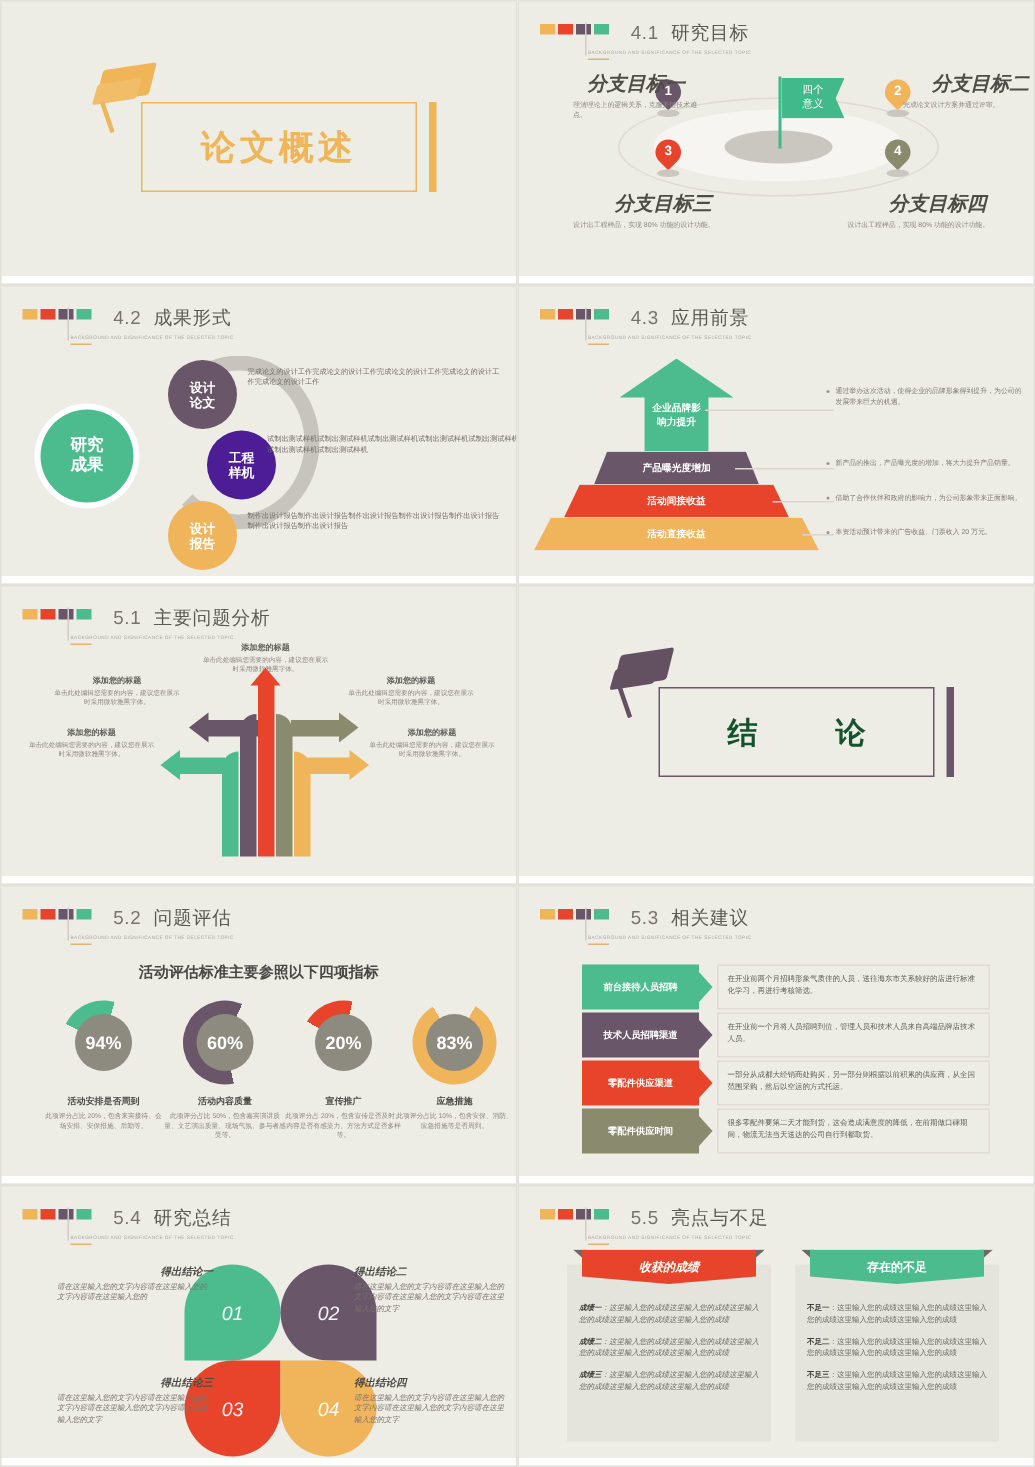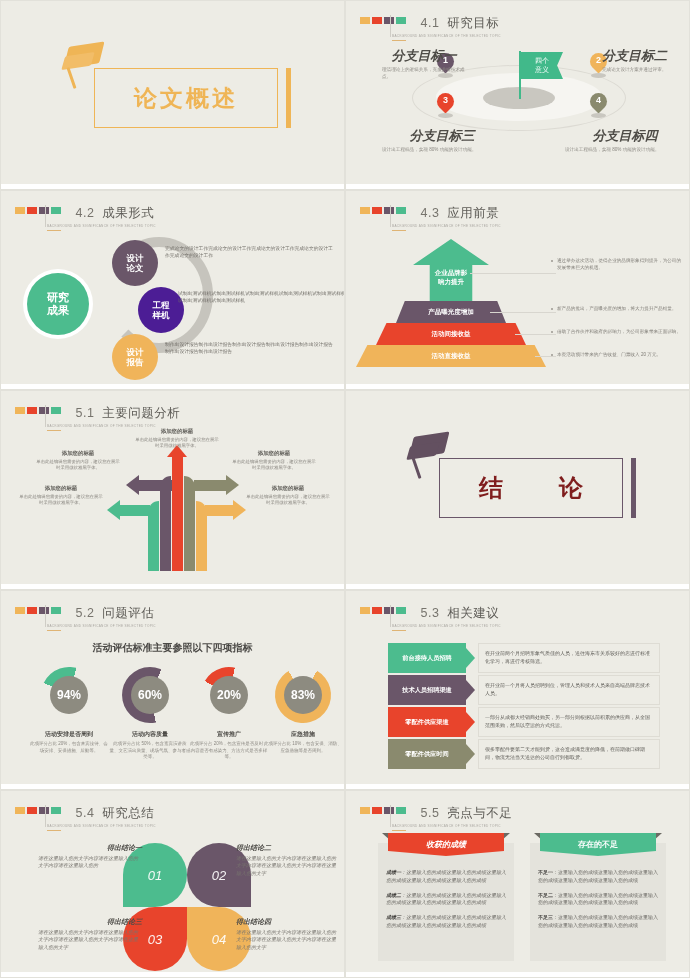--- a/index.html
+++ b/index.html
@@ -35,21 +35,21 @@
   .cap-box{position:absolute;left:89px;top:63px;width:184px;height:60px;
            border:1.6px solid #efb556;box-sizing:border-box;}
   .cap-bar{position:absolute;left:281px;top:63px;width:5px;height:60px;background:#efb556;}
   .cover-title{position:absolute;left:89px;top:63px;width:184px;height:60px;
                display:flex;align-items:center;justify-content:center;
                font-size:23px;font-weight:bold;color:#efb556;letter-spacing:3px;}
   .cover-wrap.purple .cap .top,.cover-wrap.purple .cap .top2,
   .cover-wrap.purple .cap .tassel{background:#635060;}
   .cover-wrap.purple .cap-box{border-color:#6a5669;}
   .cover-wrap.purple .cap-bar{background:#6a5669;}
-  .cover-wrap.purple .cover-title{color:#7f1d1d;letter-spacing:16px;text-indent:16px;font-size:24px;}
+  .cover-wrap.purple .cover-title{color:#14532d;letter-spacing:16px;text-indent:16px;font-size:20px;}
 
   
   .ell{position:absolute;border-radius:50%;}
   .ell.outer{left:62px;top:60px;width:212px;height:64px;border:1px solid #dcdad3;}
   .ell.mid{left:86px;top:68px;width:166px;height:48px;background:#f6f5f1;}
   .ell.core{left:133px;top:82px;width:72px;height:22px;background:#c9c7c0;}
   .pin{position:absolute;width:17px;height:23px;}
   .pin i{position:absolute;left:0;top:0;width:17px;height:17px;border-radius:50% 50% 50% 0;
          transform:rotate(-45deg);display:block;}
   .pin span{position:absolute;left:0;top:2px;width:17px;text-align:center;font-size:9px;
@@ -202,21 +202,21 @@
           <i style="background:#8a8a6e"></i>
             <span>4</span>
             <em></em>
           </div>
 
         <div class="g-lab" style="left:32px;top:42px;text-align:left;">
           <b style="text-align:center">分支目标一</b>
           <p>理清理论上的逻辑关系，克服关键技术难点。</p>
         </div>
         <div class="g-lab" style="left:252px;top:42px;text-align:left;">
-          <b style="text-align:left">分支目标二</b>
+          <b style="text-align:right">分支目标二</b>
           <p>完成论文设计方案并通过评审。</p>
         </div>
         <div class="g-lab" style="left:32px;top:122px;width:120px;text-align:left;">
           <b style="text-align:center">分支目标三</b>
           <p>设计出工程样品，实现 80% 功能的设计功能。</p>
         </div>
         <div class="g-lab" style="left:215px;top:122px;width:120px;text-align:left;">
           <b style="text-align:center">分支目标四</b>
           <p>设计出工程样品，实现 80% 功能的设计功能。</p>
         </div>

